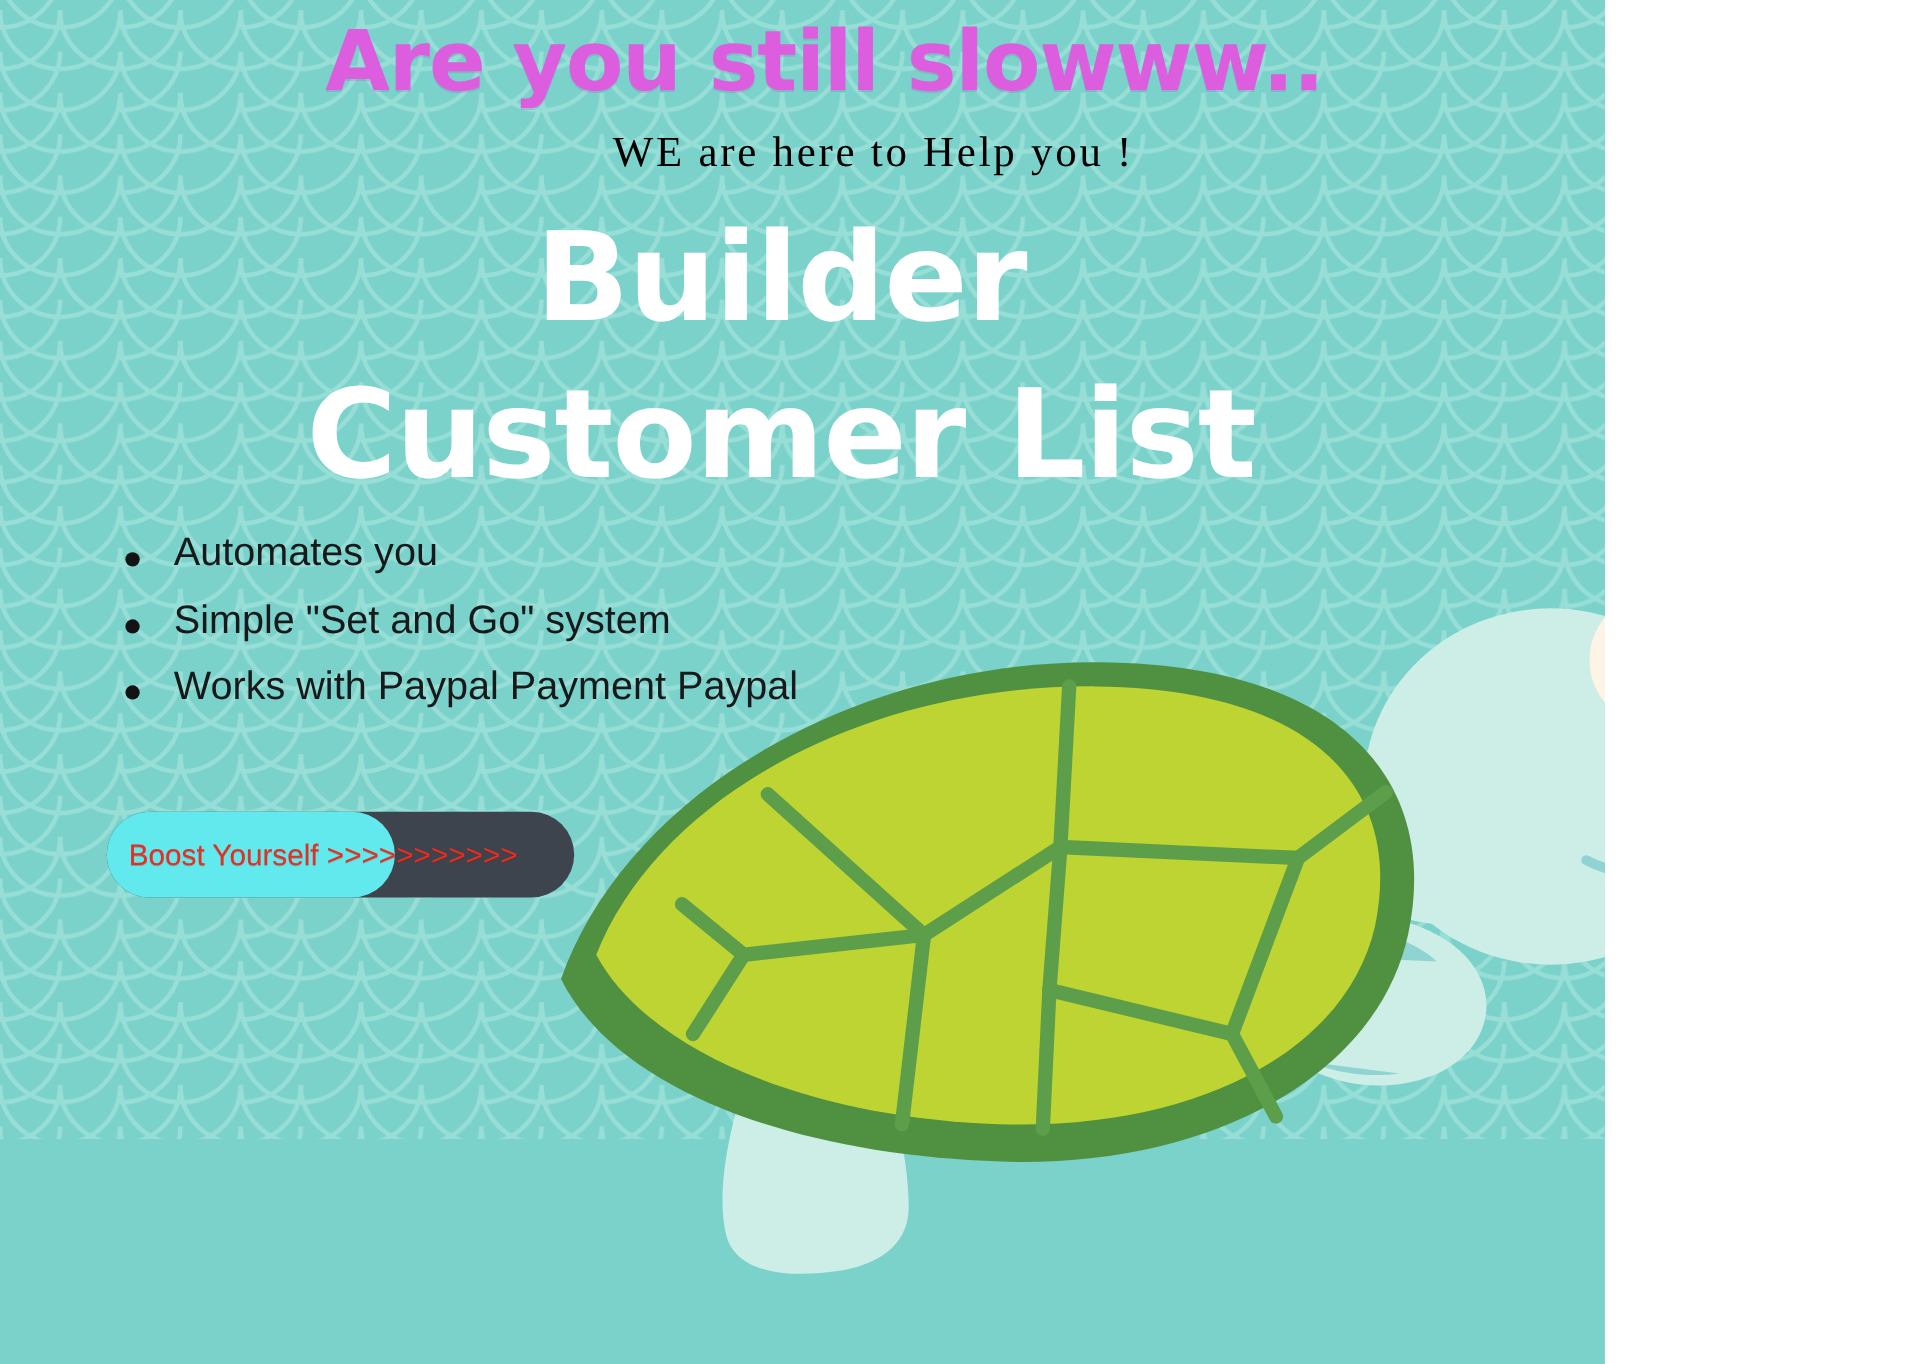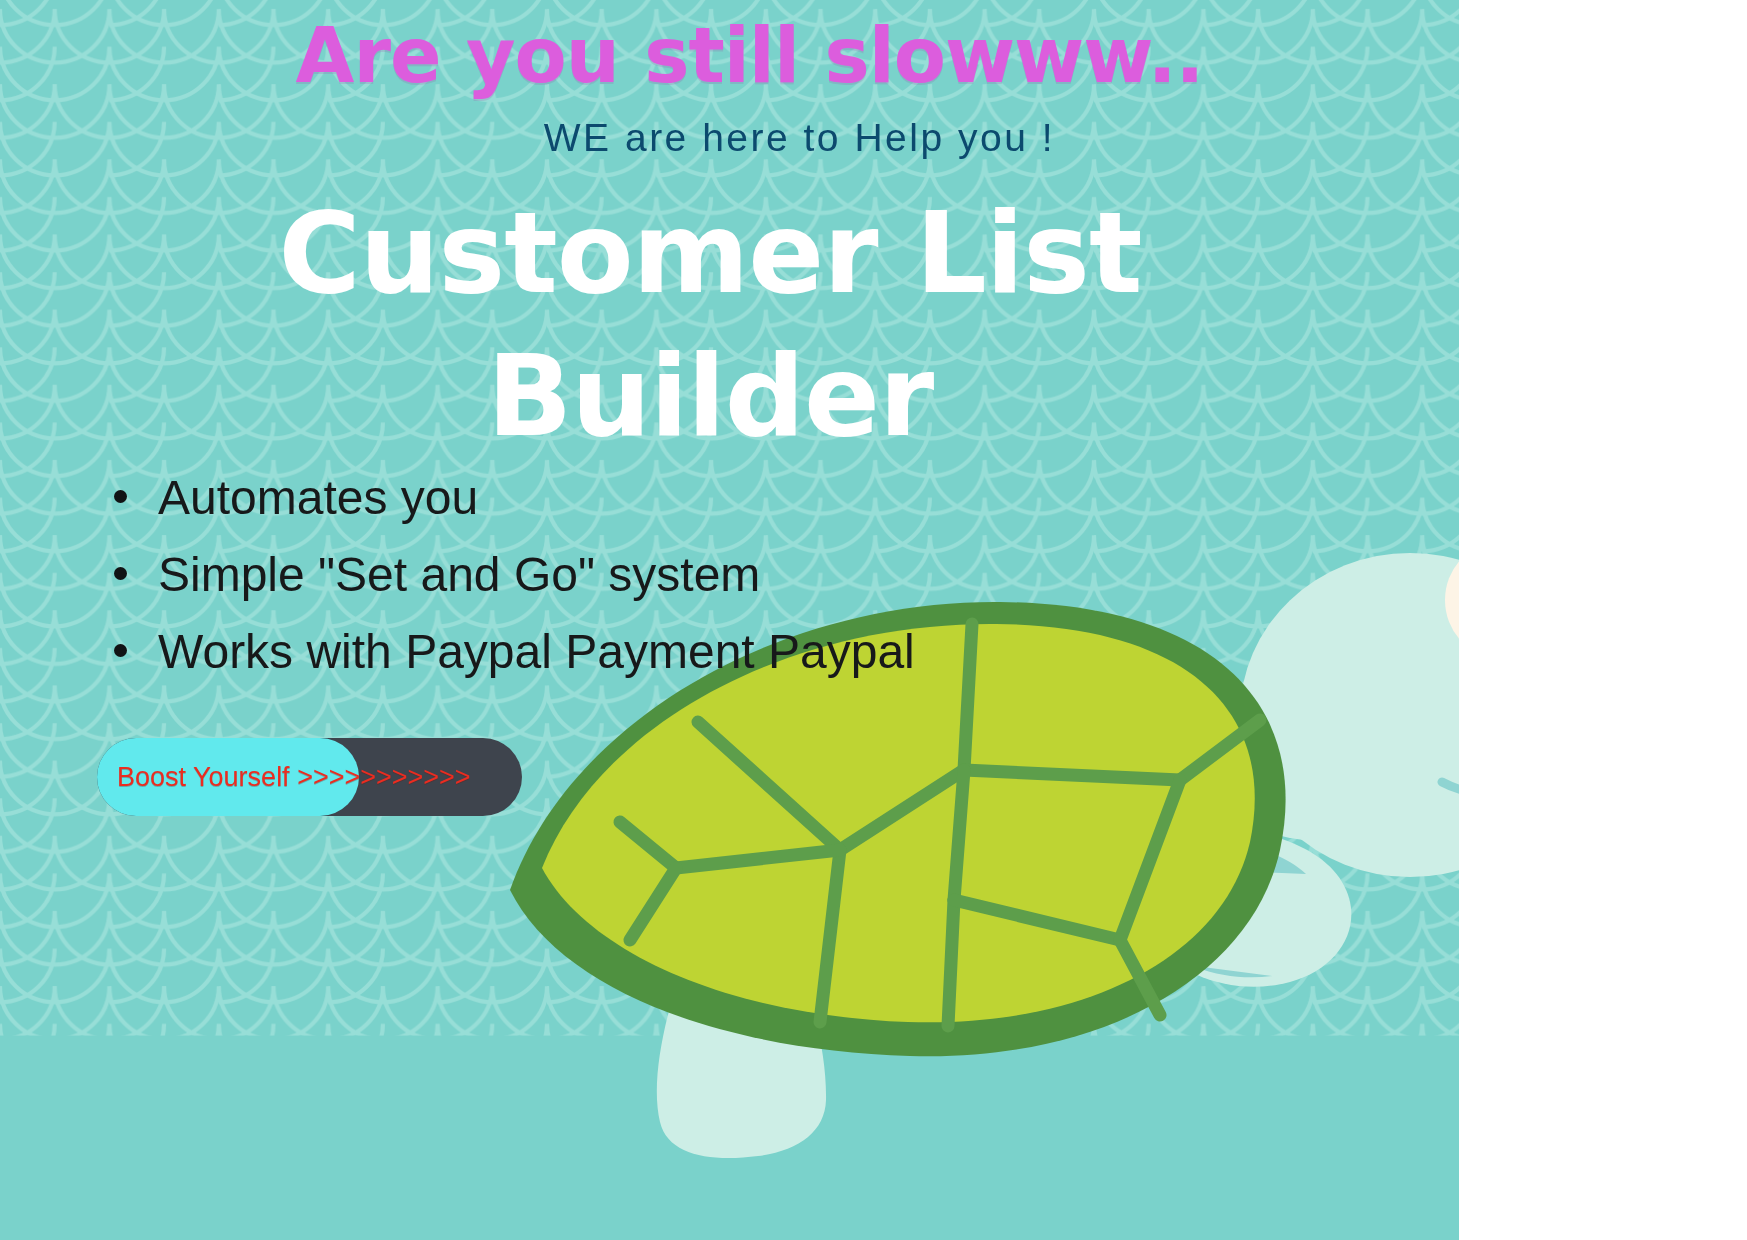--- a/index.html
+++ b/index.html
@@ -37,26 +37,26 @@
     font-size: 76px;
     line-height: 1.0;
     color: #dc5ddd;
     letter-spacing: -1px;
     padding-left: 40px;
     text-shadow: 0 2px 0 rgba(160, 60, 160, 0.18);
   }
 
   .subheadline {
     position: absolute;
-    right: 404px;
+    right: 428px;
     top: 116px;
     z-index: 6;
-    font-family: Liberation Sans, sans-serif;
+    font-family: Liberation Serif, serif;
     font-size: 39px;
-    color: #0c4a6e;
+    color: #000000;
     letter-spacing: 2.5px;
     white-space: nowrap;
   }
 
   
   .title {
     position: absolute;
     left: 120px;
     top: 182px;
     width: 1180px;
@@ -77,26 +77,27 @@
     top: 466px;
     z-index: 6;
     margin: 0;
     padding: 0 0 0 52px;
     list-style: none;
   }
 
   .bullets li {
     position: relative;
     font-family: "Liberation Sans", sans-serif;
-    font-size: 48px;
+    font-size: 36px;
     line-height: 1.35;
     color: #17191a;
     white-space: nowrap;
     padding-left: 44px;
     margin-bottom: 12px;
+    margin-top: 12px;
   }
 
   .bullets li::before {
     content: "";
     position: absolute;
     left: 0;
     top: 24px;
     width: 13px;
     height: 13px;
     border-radius: 50%;
@@ -177,22 +178,22 @@
       </pattern>
     </defs>
     <rect x="0" y="0" width="1747" height="1240" fill="url(#scalePat)"></rect>
   </svg>
 
   <div class="headline">Are you still slowww..</div>
 
   <div class="subheadline">WE are here to Help you !</div>
 
   <div class="title">
+    <div>Builder</div>
     <div>Customer List</div>
-    <div>Builder</div>
   </div>
 
   <ul class="bullets">
     <li>
       <span>Automates you</span>
     </li>
     <li>
       <span>Simple "Set and Go" system</span>
     </li>
     <li>

